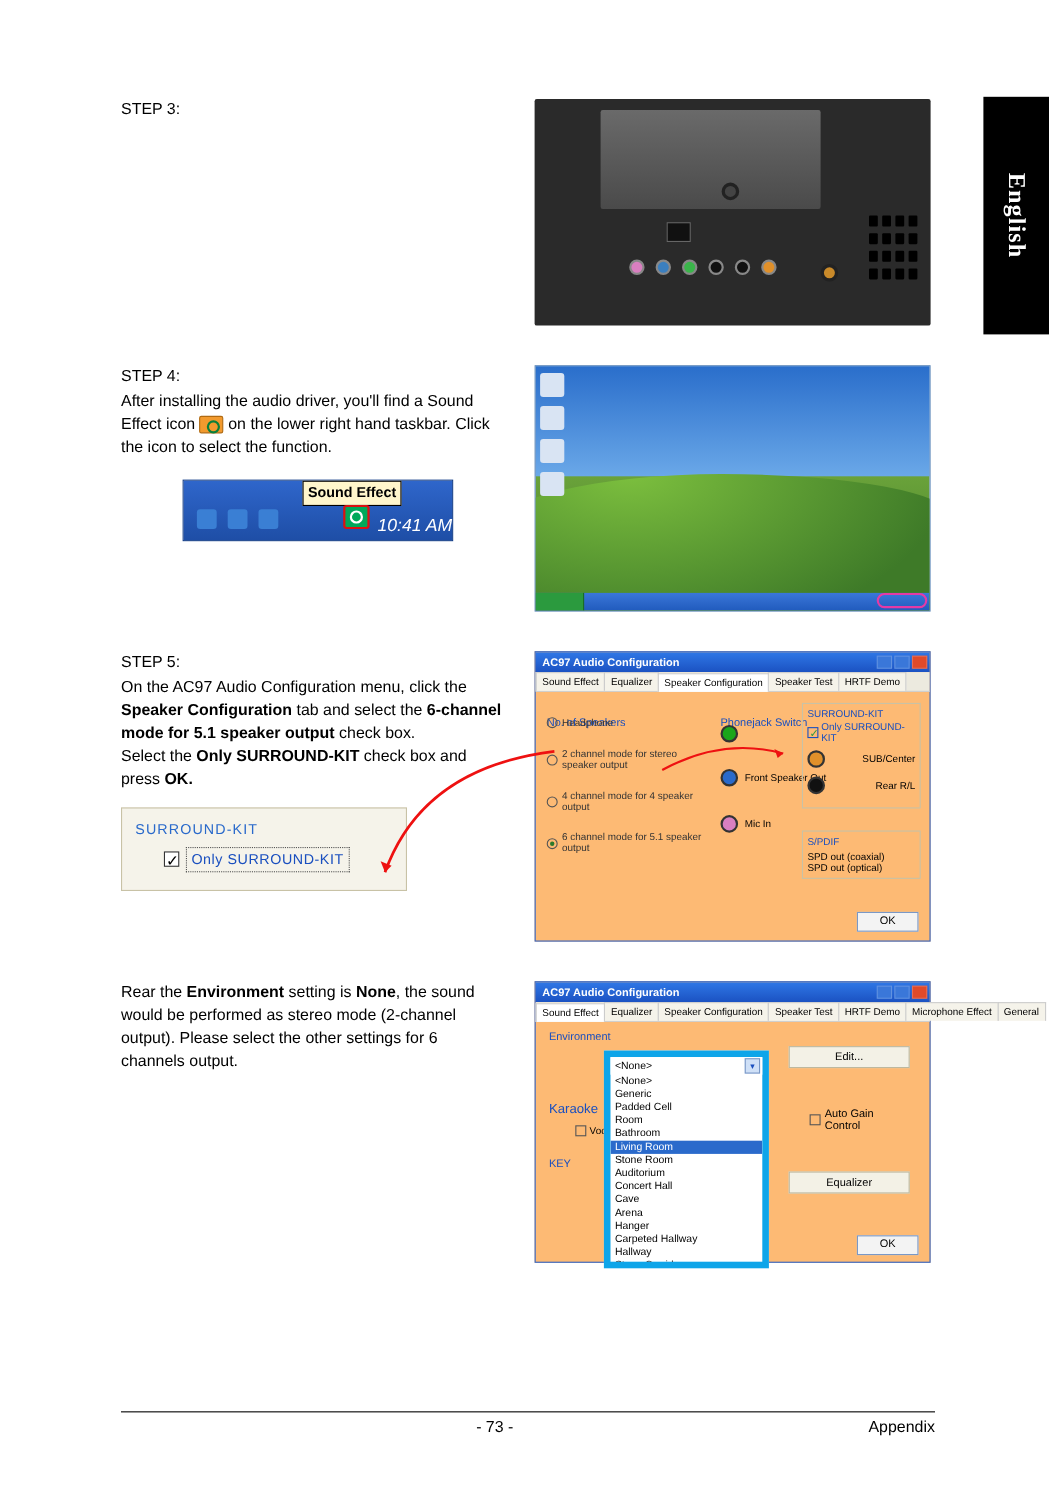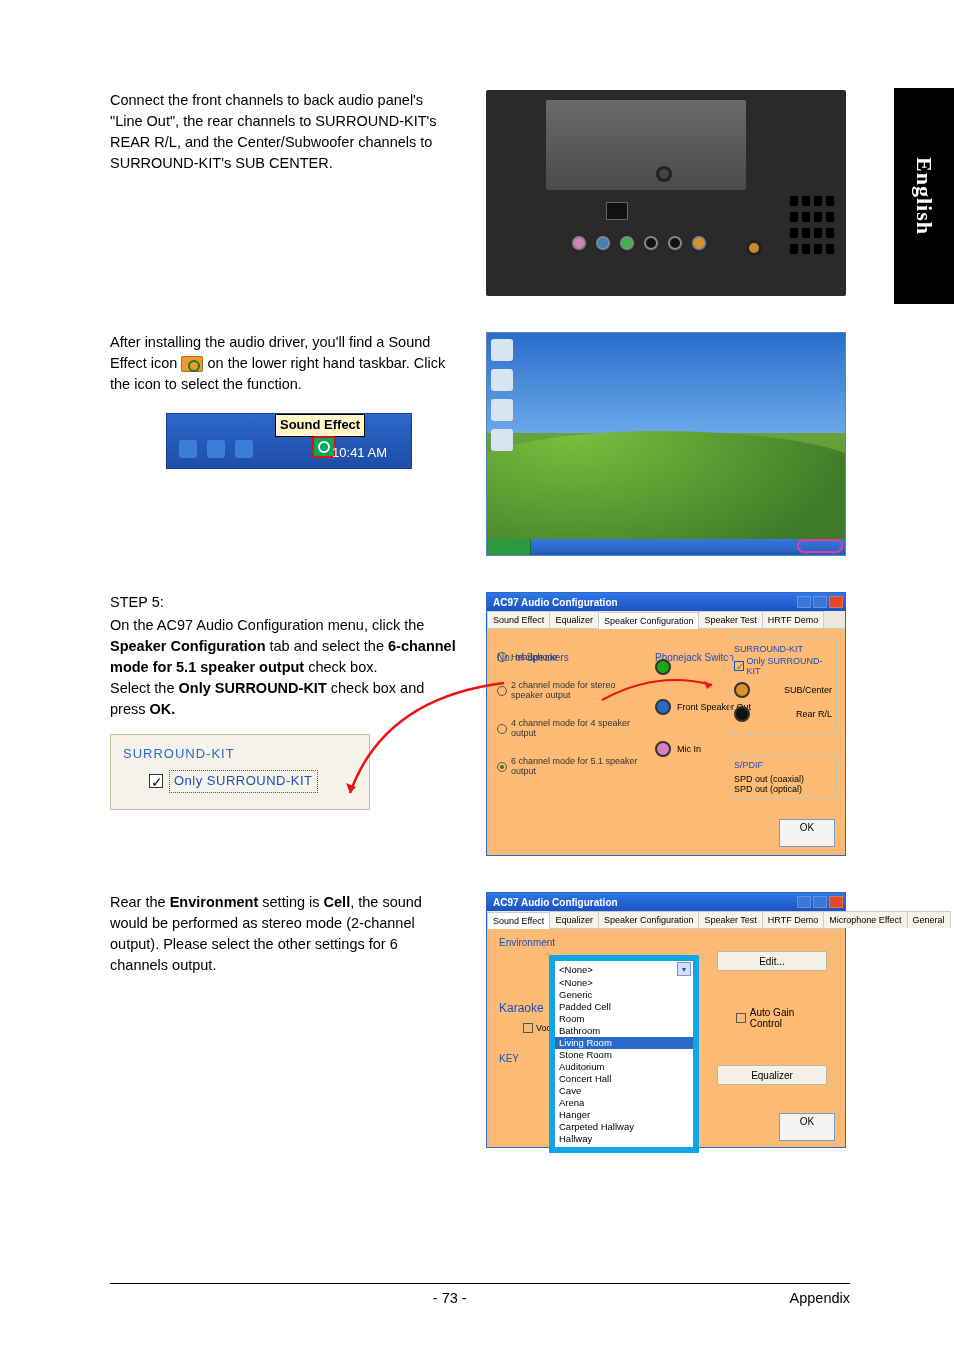--- a/index.html
+++ b/index.html
@@ -119,21 +119,21 @@
     position:absolute; left:108px; top:0; background:#fff6cc; color:#000;
     border:1px solid #000; padding:1px 4px; font-size:13px; font-weight:bold;
   }
   .tray-crop .box {
     position:absolute; left:145px; top:22px; width:24px; height:22px;
     border:2px solid #d11; background:#00a85a; border-radius:3px;
     display:flex; align-items:center; justify-content:center;
   }
   .tray-crop .box::after{ content:""; width:8px; height:8px; border:2px solid #fff; border-radius:50%; }
   .tray-crop .time {
-    position:absolute; right:24px; top:30px; font-size:13px;
+    position:absolute; right:0; top:30px; font-size:16px;font-style:italic;
   }
   .tray-crop .dots { position:absolute; left:12px; top:26px; display:flex; gap:10px; }
   .tray-crop .dots i { width:18px; height:18px; border-radius:3px; background:#3a7fd4; display:block; }
   
   .inline-ico {
     display:inline-block; width:22px; height:16px; vertical-align:middle;
     background:#f29a2e; border:1px solid #b06a12; border-radius:2px; position:relative;
   }
   .inline-ico::after{
     content:""; position:absolute; left:6px; top:3px; width:8px; height:8px;
@@ -149,21 +149,21 @@
     font-size:10px; font-weight:bold;
   }
   .win .titlebar .btns { display:flex; gap:2px; }
   .win .titlebar .btns i { width:14px; height:12px; background:#3a77d9; border:1px solid #fff3; display:block; }
   .win .titlebar .btns i.cl { background:#e04a2a; }
   .win .tabs { display:flex; background:#eceadf; border-bottom:1px solid #ccc; font-size:9px; }
   .win .tabs span { padding:3px 5px; border:1px solid #ccc; border-bottom:none; background:#f5f3ea; margin-right:-1px; white-space:nowrap; }
   .win .tabs span.active { background:#fff; font-weight:normal; position:relative; top:1px; }
   .win .body { padding:8px; position:relative; }
   .okbtn {
-    position:absolute; right:10px; bottom:6px; width:56px; height:28px;
+    position:absolute; right:10px; bottom:6px; width:56px; height:18px;
     border:1px solid #7a98c6; background:#f3f3f3; font-size:10px; text-align:center; line-height:16px;
   }
   
   .spk-win { width:360px; height:264px; }
   .spk-body { height:224px; }
   .grp-label { color:#1a4fbf; font-size:10px;margin-top:17px; }
   .radio-col { position:absolute; left:10px; top:22px; width:150px; }
   .radio-col .opt { display:flex; align-items:center; gap:4px; margin-bottom:18px; font-size:9px; color:#333; }
   .radio-col .opt .r { width:10px; height:10px; border:1px solid #555; border-radius:50%; flex:0 0 auto; margin-top:1px; position:relative; }
   .radio-col .opt.sel .r::after{ content:""; position:absolute; left:2px; top:2px; width:4px; height:4px; background:#2b7a2b; border-radius:50%; }
@@ -237,21 +237,21 @@
 <body>
 
 <div class="lang-tab">
   <span>English</span>
 </div>
 
 <div class="page">
 
   <div class="row">
     <div class="col-text">
-      <div>Connect the front channels to back audio panel's "Line Out", the rear channels to SURROUND-KIT's REAR R/L, and the Center/Subwoofer channels to SURROUND-KIT's SUB CENTER.</div>
+      <div class="step-h">STEP 3:</div>
     </div>
     <div class="col-fig">
       <div class="pc-back">
         <div class="io-plate"></div>
         <div class="usb"></div>
         <div class="hole" style="left:170px; top:76px;"></div>
         <div class="hole" style="left:260px; top:150px; background:#c98a2a;"></div>
         <div class="jack-row">
           <span class="jack p"></span>
             <span class="jack b"></span>
@@ -285,20 +285,21 @@
               <i></i>
               <i></i>
             </div>
         </div>
       </div>
     </div>
   </div>
 
   <div class="row">
     <div class="col-text">
+      <div class="step-h">STEP 4:</div>
       <div>
         <span>After installing the audio driver, you'll find a Sound Effect  icon </span><span class="inline-ico"></span><span> on the lower right hand taskbar.  Click the icon to select the function.</span>
       </div>
       <div class="tray-crop">
         <div class="dots">
             <i></i>
             <i></i>
             <i></i>
           </div>
         <div class="tooltip">Sound Effect</div>
@@ -427,21 +428,21 @@
     </div>
     <svg class="curve" style="left:234px; top:86px; width:170px; height:120px;" viewBox="0 0 170 120">
       <path d="M160 5 Q40 20 6 115" stroke="#e11" stroke-width="2.5" fill="none"></path>
       <path d="M6 115 l-4 -10 l10 4 z" fill="#e11"></path>
     </svg>
   </div>
 
   <div class="row">
     <div class="col-text">
       <div>
-        <span>Rear the </span><b>Environment</b><span> setting is </span><b>Cell</b><span>, the sound would be performed as stereo mode (2-channel output). Please select the other settings for 6 channels output.</span>
+        <span>Rear the </span><b>Environment</b><span> setting is </span><b>None</b><span>, the sound would be performed as stereo mode (2-channel output). Please select the other settings for 6 channels output.</span>
       </div>
     </div>
     <div class="col-fig">
       <div class="win env-win">
         <div class="titlebar">
           <span>AC97 Audio Configuration</span>
           <span class="btns">
               <i></i>
               <i></i>
               <i class="cl"></i>

